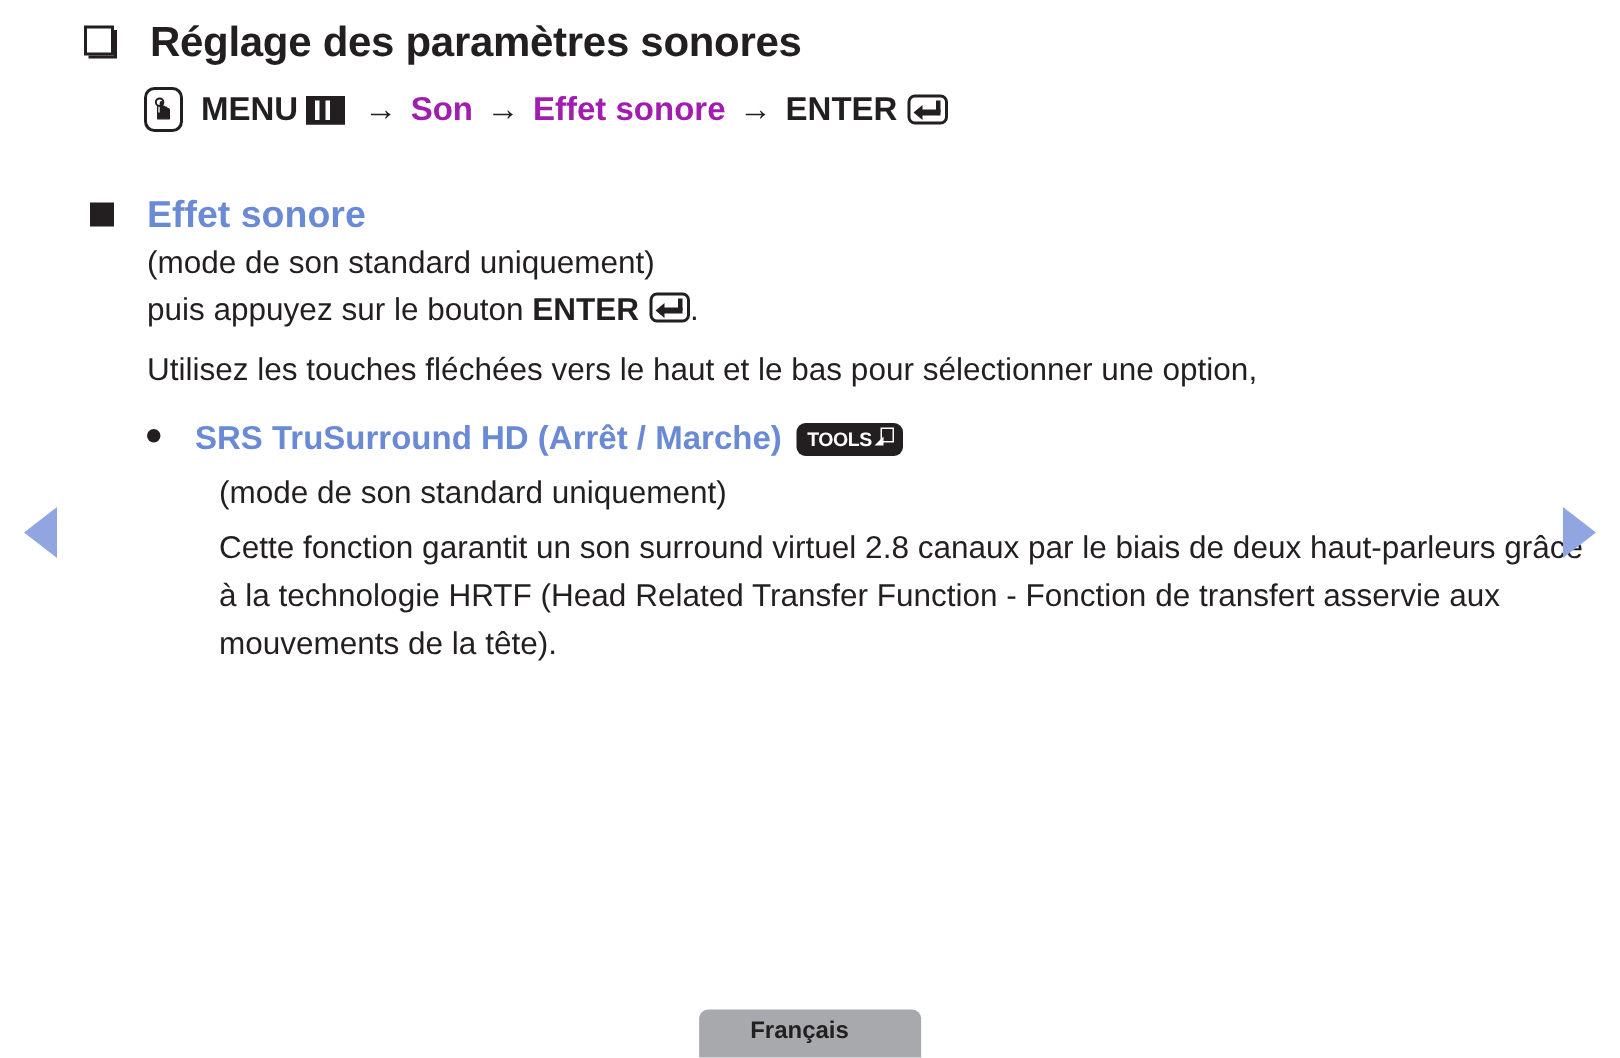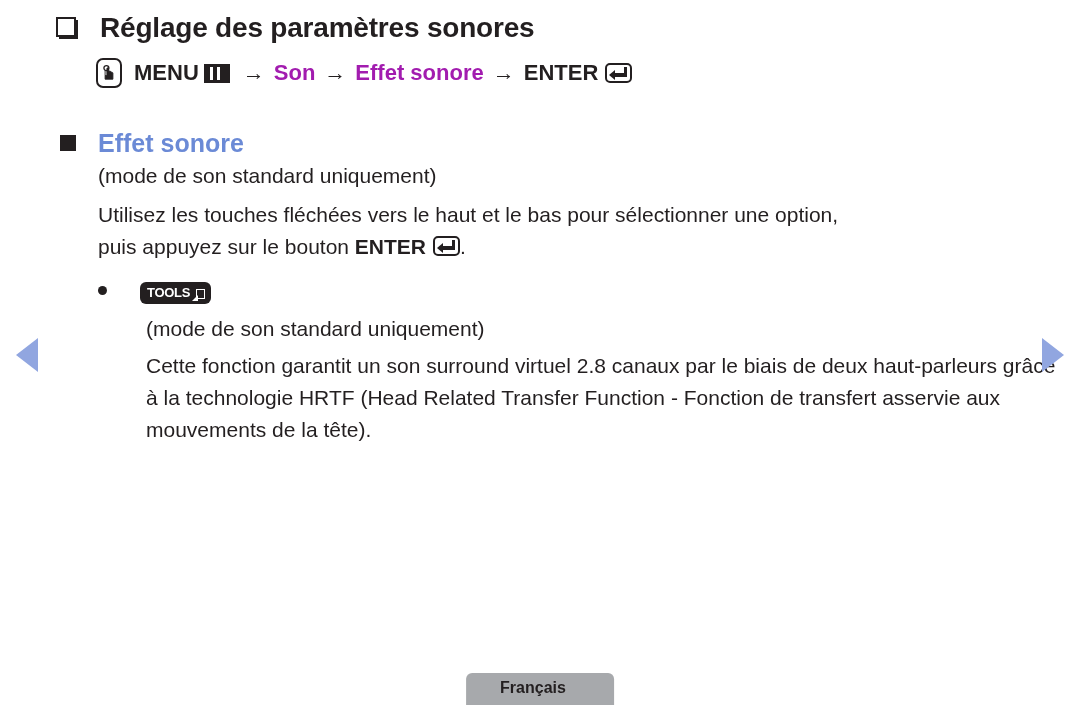--- a/index.html
+++ b/index.html
@@ -214,21 +214,21 @@
   }
   .bullet-label {
     font-size: 22px;
     font-weight: bold;
     line-height: 30px;
     color: #6b8ad6;
     white-space: nowrap;
   }
   .tools-badge {
     display: inline-flex;
-    align-items: flex-end;
+    align-items: flex-start;
     gap: 0;
     background: #231f20;
     color: #ffffff;
     border-radius: 6px;
     padding: 2px 6px 3px 7px;
     margin-left: 10px;
     vertical-align: 2px;
     height: 17px;
     box-sizing: content-box;
   }
@@ -343,30 +343,30 @@
 
 <div class="section">
 
   <div class="section-head">
     <div class="sq-filled"></div>
     <div class="section-title">Effet sonore</div>
   </div>
 
   <div class="body-block">
     <div class="body-line">(mode de son standard uniquement)</div>
-    <div class="body-para" style="margin-top:8px">Utilisez les touches fléchées vers le haut et le bas pour sélectionner une option,</div>
     <div class="body-para">
       <span>puis appuyez sur le bouton </span><span class="strongtxt">ENTER</span><span class="enter-key"><b></b></span><span>.</span>
     </div>
+    <div class="body-para" style="margin-top:8px">Utilisez les touches fléchées vers le haut et le bas pour sélectionner une option,</div>
   </div>
 
   <div class="bullet-item">
     <div class="dot"></div>
     <div class="bullet-label">
-      <span class="tools-badge">
+      <span>SRS TruSurround HD (Arrêt / Marche)</span><span class="tools-badge">
           <span>TOOLS</span>
           <span class="tools-glyph">
             <u></u>
             <em></em>
           </span>
         </span>
     </div>
   </div>
 
   <div class="sub-note">

